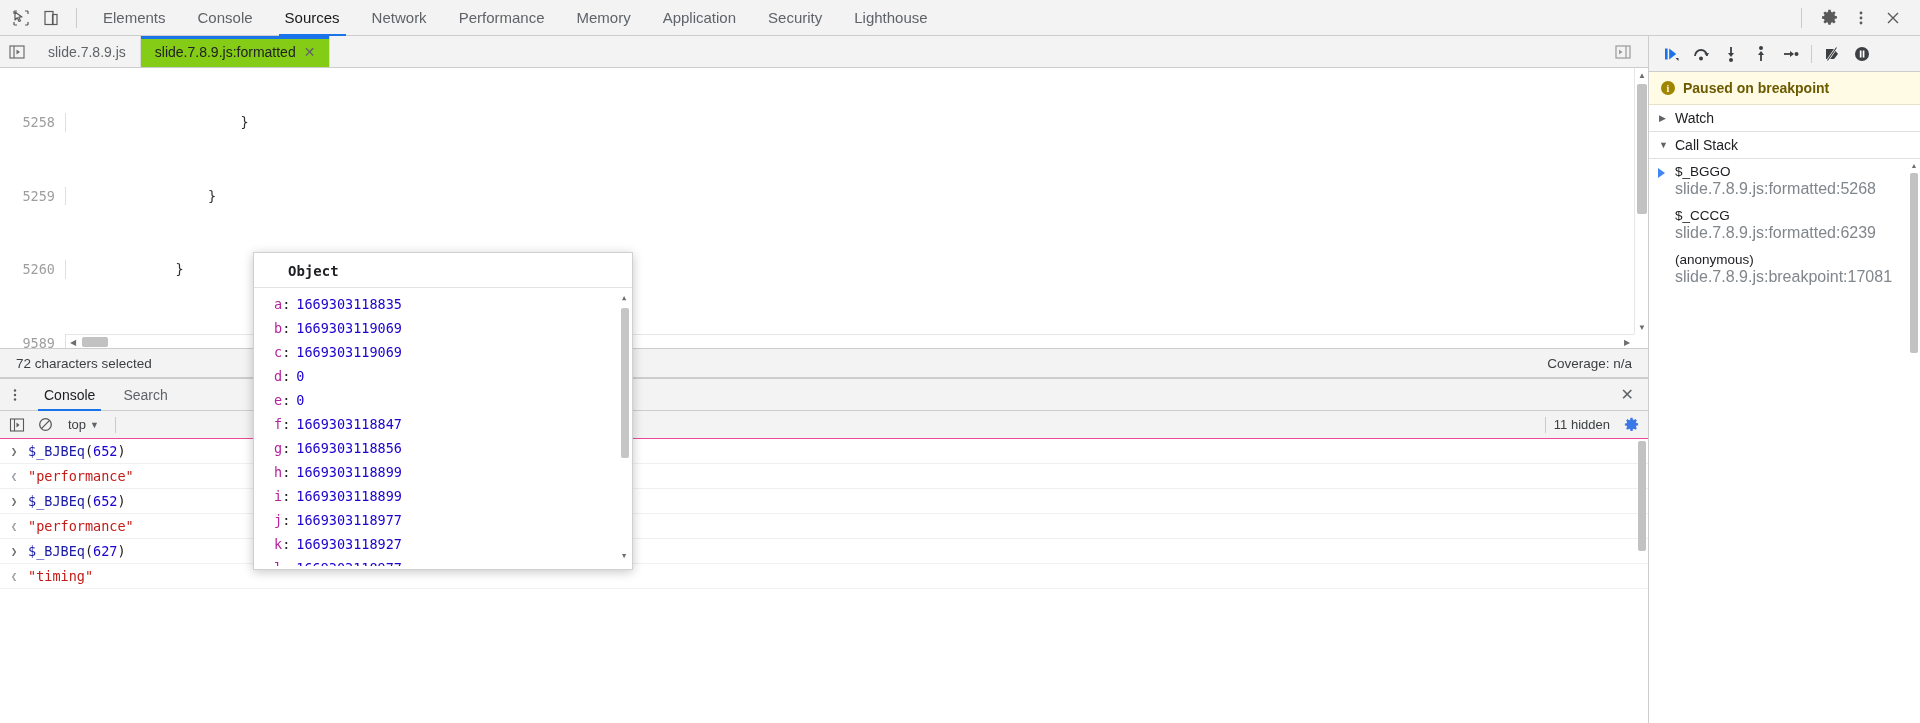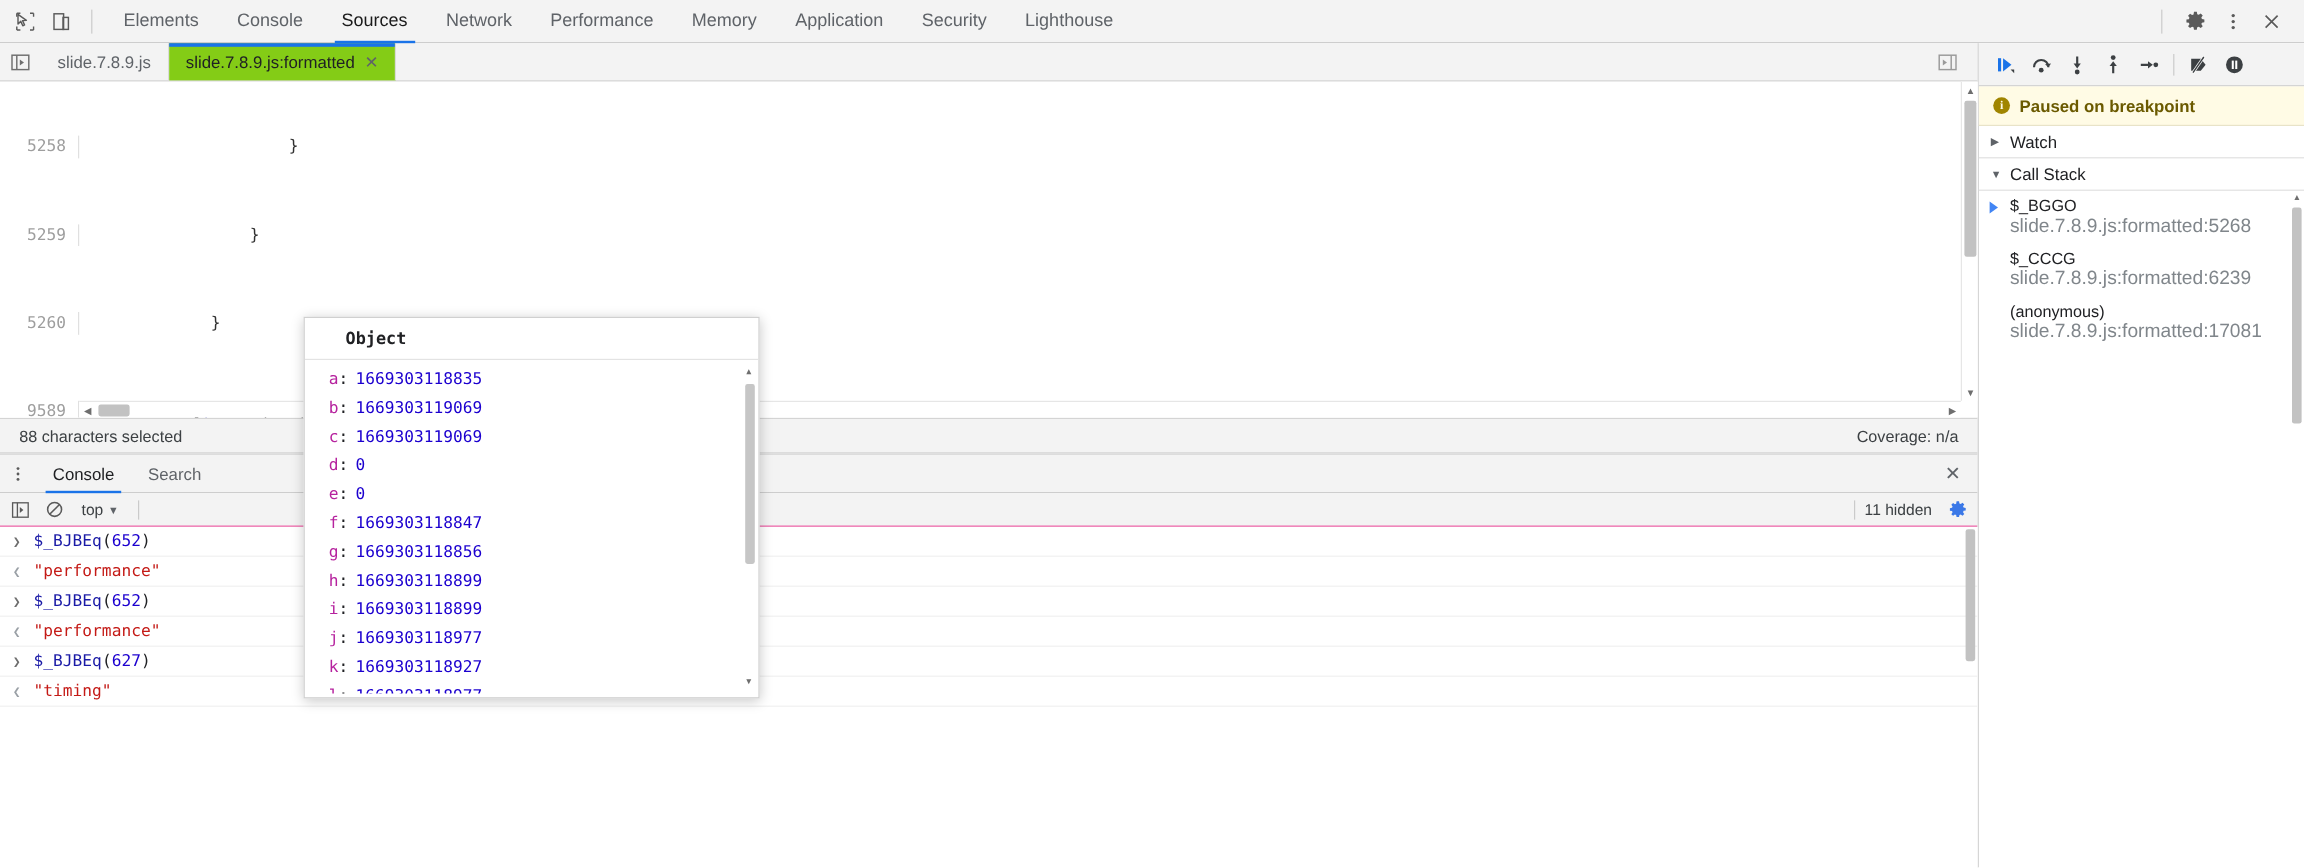--- a/index.html
+++ b/index.html
@@ -237,21 +237,21 @@
   .cmsg .gly.ret { color: #9aa0a6; }
   .c-expr .id { color: #1a1aa6; }
   .c-expr .nm { color: #1c00cf; }
   .c-str { color: #c41a16; }
   .console-scroll { position: absolute; right: 0; top: 0; bottom: 0; width: 12px; }
   .console-scroll .thumb { position: absolute; right: 2px; top: 2px; width: 8px; height: 110px; background: #c2c2c2; border-radius: 2px; }
 
   
   .obj-popup {
     position: absolute;
-    left: 253px; top: 264px;
+    left: 253px; top: 252px;
     width: 380px; height: 318px;
     background: #ffffff;
     border: 1px solid #d0d0d0;
     box-shadow: 0 2px 10px rgba(0,0,0,0.22);
     z-index: 50;
     font-family: "DejaVu Sans Mono", monospace;
     overflow: hidden;
   }
   .obj-arrow {
     position: absolute; left: 76px; top: -8px;
@@ -440,21 +440,21 @@
 
           <div class="hscroll">
             <div class="arrow" style="left:0">◀</div>
             <div class="thumb" style="left:16px; width:26px;"></div>
             <div class="arrow" style="right:0">▶</div>
           </div>
         </div>
       </div>
 
       <div class="statusbar">
-        <span>88 characters selected</span>
+        <span>72 characters selected</span>
         <span class="status-spacer"></span>
         <span>Coverage: n/a</span>
       </div>
 
       <div class="drawer">
         <div class="drawer-tabs">
           <div class="kebab">
             <svg width="12" height="14" viewBox="0 0 12 14">
               <circle cx="6" cy="2.5" r="1.2" fill="#5a5a5a"></circle>
                 <circle cx="6" cy="7" r="1.2" fill="#5a5a5a"></circle>
@@ -611,21 +611,21 @@
           <span class="sel-arrow"></span>
           <div class="cs-name">$_BGGO</div>
           <div class="cs-loc">slide.7.8.9.js:formatted:5268</div>
         </div>
         <div class="cs-item">
           <div class="cs-name">$_CCCG</div>
           <div class="cs-loc">slide.7.8.9.js:formatted:6239</div>
         </div>
         <div class="cs-item">
           <div class="cs-name">(anonymous)</div>
-          <div class="cs-loc">slide.7.8.9.js:formatted:17081</div>
+          <div class="cs-loc">slide.7.8.9.js:breakpoint:17081</div>
         </div>
         <div class="right-scroll">
           <div class="arrow" style="top:0">▲</div>
           <div class="thumb"></div>
         </div>
       </div>
     </div>
 
   </div>
 

